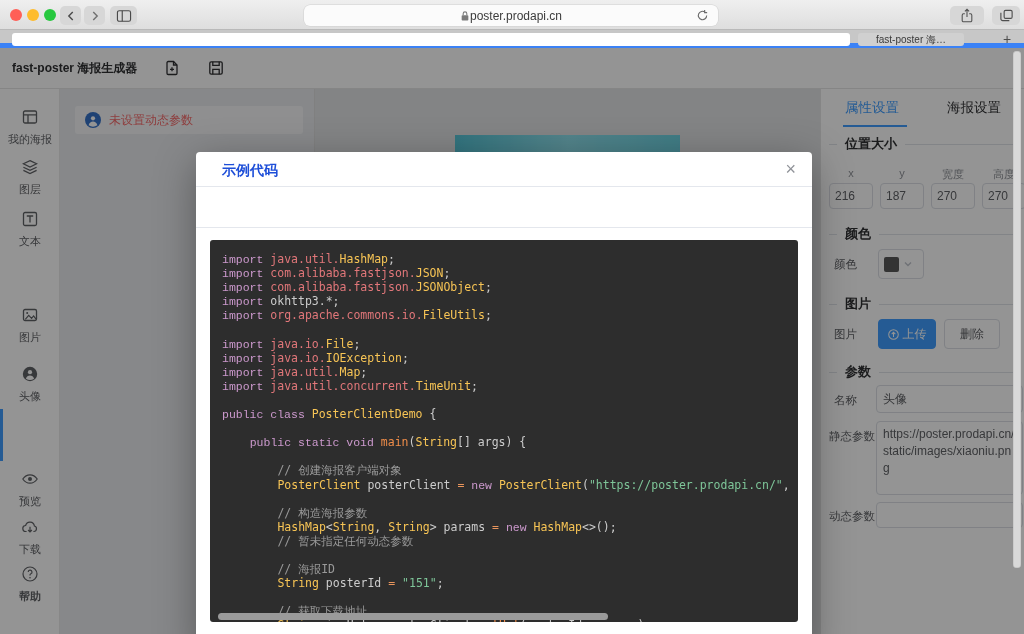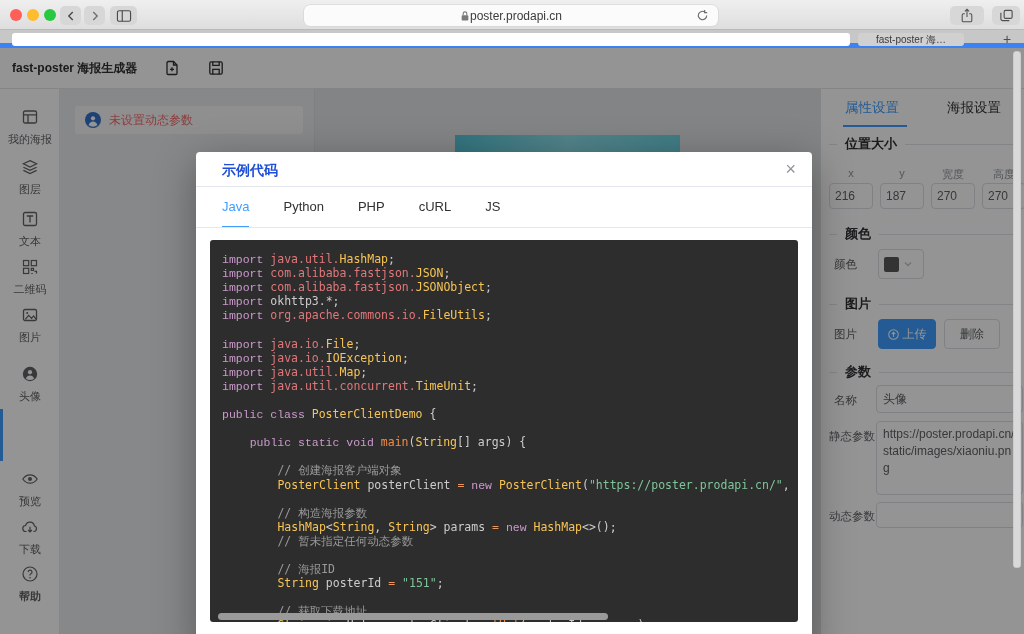--- a/index.html
+++ b/index.html
@@ -208,26 +208,20 @@
               <path d="M2.5 6.8h13M7 6.8V15" stroke="currentColor" stroke-width="1.3" fill="none"></path>
             </svg></span><span class="lb">我的海报</span></div>
         <div class="sb-item" style="top: 69px;"><span class="ic"><svg width="18" height="18" viewBox="0 0 18 18">
               <path d="M9 2.6 15.6 5.8 9 9 2.4 5.8z" fill="none" stroke="currentColor" stroke-width="1.2"></path>
               <path d="M2.4 9.2 9 12.4l6.6-3.2M2.4 12.4 9 15.6l6.6-3.2" fill="none" stroke="currentColor" stroke-width="1.2"></path>
             </svg></span><span class="lb">图层</span></div>
         <div class="sb-item" style="top: 121px;"><span class="ic"><svg width="18" height="18" viewBox="0 0 18 18">
               <rect x="2.5" y="2.5" width="13" height="13" rx="1.5" fill="none" stroke="currentColor" stroke-width="1.3"></rect>
               <path d="M5.8 6h6.4M9 6v6.6" stroke="currentColor" stroke-width="1.3" fill="none"></path>
             </svg></span><span class="lb">文本</span></div>
-        <div class="sb-item" style="top: 169px;"><span class="ic"><svg width="18" height="18" viewBox="0 0 18 18">
-              <rect x="2.5" y="2.5" width="5.2" height="5.2" fill="none" stroke="currentColor" stroke-width="1.2"></rect>
-              <rect x="10.3" y="2.5" width="5.2" height="5.2" fill="none" stroke="currentColor" stroke-width="1.2"></rect>
-              <rect x="2.5" y="10.3" width="5.2" height="5.2" fill="none" stroke="currentColor" stroke-width="1.2"></rect>
-              <path d="M10.3 10.3h2.2v2.2h-2.2zM13.5 13.3h2v2.2M10.3 15.5h1.5" stroke="currentColor" stroke-width="1.2" fill="none"></path>
-            </svg></span><span class="lb">二维码</span></div>
         <div class="sb-item" style="top: 217px;"><span class="ic"><svg width="18" height="18" viewBox="0 0 18 18">
               <rect x="2.5" y="3.5" width="13" height="11" rx="1.5" fill="none" stroke="currentColor" stroke-width="1.3"></rect>
               <circle cx="6.2" cy="7" r="1" fill="currentColor"></circle>
               <path d="m4.3 13.3 3.4-3.9 2.9 2.9 2-2.4 2.6 3.4" fill="none" stroke="currentColor" stroke-width="1.2"></path>
             </svg></span><span class="lb">图片</span></div>
         <div class="sb-item" style="top: 276px;"><span class="ic"><svg width="18" height="18" viewBox="0 0 18 18">
               <circle cx="9" cy="9" r="7.2" fill="currentColor"></circle>
               <circle cx="9" cy="7.2" r="2.1" fill="#fff"></circle>
               <path d="M4.9 13.7c.7-2.2 2.2-3.3 4.1-3.3s3.4 1.1 4.1 3.3a7.2 7.2 0 0 1-8.2 0z" fill="#fff"></path>
             </svg></span><span class="lb">头像</span></div>
@@ -314,27 +308,20 @@
       <input class="abs inp" style="left: 55px; top: 413px; width: 147px; height: 26px;" value="">
     </div>
   </div>
 
   <div class="abs overlay"></div>
 
   <div class="abs modal">
     <div class="abs modal-title">示例代码</div>
     <div class="abs modal-close">×</div>
     <div class="abs modal-hdr-line"></div>
-    <div class="abs code-tabs">
-        <span class="code-tab active">Java</span>
-        <span class="code-tab">Python</span>
-        <span class="code-tab">PHP</span>
-        <span class="code-tab">cURL</span>
-        <span class="code-tab">JS</span>
-      </div>
     <div class="abs code-tabs-line"></div>
     <div class="abs code-block"><div class="code-line"><span class="tk kw">import </span><span class="tk ns">java.util.</span><span class="tk cn">HashMap</span><span class="tk pl">;</span></div><div class="code-line"><span class="tk kw">import </span><span class="tk ns">com.alibaba.fastjson.</span><span class="tk cn">JSON</span><span class="tk pl">;</span></div><div class="code-line"><span class="tk kw">import </span><span class="tk ns">com.alibaba.fastjson.</span><span class="tk cn">JSONObject</span><span class="tk pl">;</span></div><div class="code-line"><span class="tk kw">import </span><span class="tk pl">okhttp3.*;</span></div><div class="code-line"><span class="tk kw">import </span><span class="tk ns">org.apache.commons.io.</span><span class="tk cn">FileUtils</span><span class="tk pl">;</span></div><div class="code-line">&nbsp;</div><div class="code-line"><span class="tk kw">import </span><span class="tk ns">java.io.</span><span class="tk cn">File</span><span class="tk pl">;</span></div><div class="code-line"><span class="tk kw">import </span><span class="tk ns">java.io.</span><span class="tk cn">IOException</span><span class="tk pl">;</span></div><div class="code-line"><span class="tk kw">import </span><span class="tk ns">java.util.</span><span class="tk cn">Map</span><span class="tk pl">;</span></div><div class="code-line"><span class="tk kw">import </span><span class="tk ns">java.util.concurrent.</span><span class="tk cn">TimeUnit</span><span class="tk pl">;</span></div><div class="code-line">&nbsp;</div><div class="code-line"><span class="tk kw">public class </span><span class="tk cn">PosterClientDemo </span><span class="tk pl">{</span></div><div class="code-line">&nbsp;</div><div class="code-line"><span class="tk pl">    </span><span class="tk kw">public static void </span><span class="tk fn">main</span><span class="tk pl">(</span><span class="tk cn">String</span><span class="tk pl">[] args) {</span></div><div class="code-line">&nbsp;</div><div class="code-line"><span class="tk pl">        </span><span class="tk cm">// 创建海报客户端对象</span></div><div class="code-line"><span class="tk pl">        </span><span class="tk cn">PosterClient</span><span class="tk pl"> posterClient </span><span class="tk op">=</span><span class="tk kw"> new </span><span class="tk cn">PosterClient</span><span class="tk pl">(</span><span class="tk str">"https://poster.prodapi.cn/"</span><span class="tk pl">, </span><span class="tk str">"ApfrIzxCoK1DwNZO"</span></div><div class="code-line">&nbsp;</div><div class="code-line"><span class="tk pl">        </span><span class="tk cm">// 构造海报参数</span></div><div class="code-line"><span class="tk pl">        </span><span class="tk cn">HashMap</span><span class="tk pl">&lt;</span><span class="tk cn">String</span><span class="tk pl">, </span><span class="tk cn">String</span><span class="tk pl">&gt; params </span><span class="tk op">=</span><span class="tk kw"> new </span><span class="tk cn">HashMap</span><span class="tk pl">&lt;&gt;();</span></div><div class="code-line"><span class="tk pl">        </span><span class="tk cm">// 暂未指定任何动态参数</span></div><div class="code-line">&nbsp;</div><div class="code-line"><span class="tk pl">        </span><span class="tk cm">// 海报ID</span></div><div class="code-line"><span class="tk pl">        </span><span class="tk cn">String</span><span class="tk pl"> posterId </span><span class="tk op">=</span><span class="tk str"> "151"</span><span class="tk pl">;</span></div><div class="code-line">&nbsp;</div><div class="code-line"><span class="tk pl">        </span><span class="tk cm">// 获取下载地址</span></div><div class="code-line"><span class="tk pl">        </span><span class="tk cn">String</span><span class="tk pl"> imgUrl </span><span class="tk op">=</span><span class="tk pl"> posterClient.</span><span class="tk fn">getUrl</span><span class="tk pl">(posterId, params);</span></div></div>
     <div class="abs hscroll"></div>
   </div>
 
   <div class="abs v-scroll"></div>
 
 </div>
 
 </body></html>

